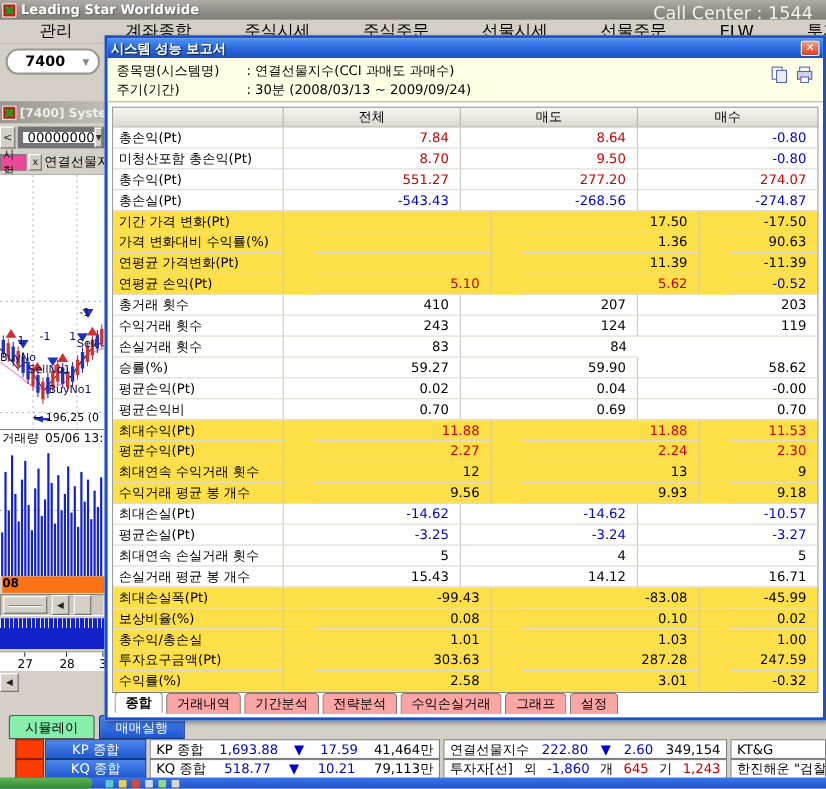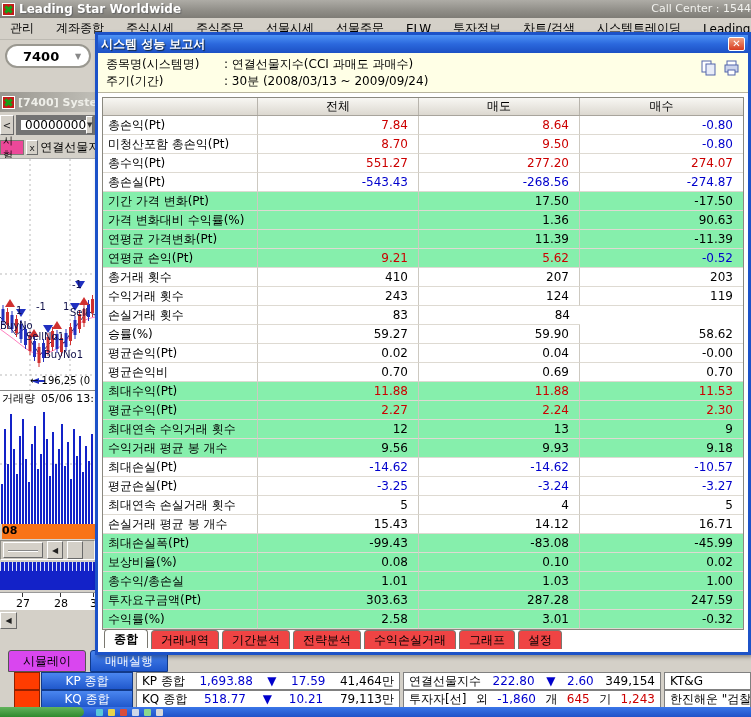--- a/index.html
+++ b/index.html
@@ -6,30 +6,30 @@
     font-family:"DejaVu Sans","Liberation Sans",sans-serif;font-size:12px;
     background:#D4D0C8;position:relative;}
   *{box-sizing:border-box;}
   .abs{position:absolute;}
 
   
   .titlebar{left:0;top:0;width:751px;height:18px;
     background:linear-gradient(180deg,#aeaca6 0%,#8f8d87 60%,#7e7c76 100%);
     color:#fff;display:flex;align-items:center;gap:4px;padding-left:2px;}
   .titlebar .app-title{font-weight:bold;font-size:12px;text-shadow:1px 1px 1px #666;}
-  .titlebar .call-center{position:absolute;right:0;top:2px;font-size:11px;color:#f2f2ee;white-space:nowrap;}
+  .titlebar .call-center{position:absolute;right:12px;top:2px;font-size:16px;color:#f2f2ee;white-space:nowrap;}
   .logo{width:13px;height:13px;background:#c41a1a;border:1px solid #fff;position:relative;flex:0 0 13px;}
   .logo:before{content:"";position:absolute;left:1px;top:4px;width:9px;height:3px;background:#18a018;transform:rotate(45deg);}
   .logo:after{content:"";position:absolute;left:1px;top:4px;width:9px;height:3px;background:#18a018;transform:rotate(-45deg);}
 
   
   .menubar{left:0;top:18px;width:751px;height:22px;background:#D4D0C8;
     display:flex;align-items:center;gap:22px;padding-left:10px;color:#000;
     border-bottom:1px solid #bdbab2;white-space:nowrap;overflow:hidden;z-index:1;}
-  .menu-item{font-size:12px;cursor:default;}
+  .menu-item{font-size:15px;cursor:default;margin-left:26px;}
 
   
   .screen-combo{left:5px;top:44px;width:86px;height:24px;background:#fff;
     border:2px solid #9a9890;border-radius:12px;display:flex;align-items:center;z-index:5;}
   .screen-combo .val{font-weight:bold;font-size:13px;padding-left:16px;flex:1;}
   .combo-arrow{width:14px;color:#888;font-size:8px;}
 
   .subwin-title{left:0;top:92px;width:110px;height:20px;
     background:linear-gradient(90deg,#98968f,#c6c4bd);display:flex;align-items:center;gap:3px;
     padding-left:2px;color:#efefe9;font-size:11px;font-weight:bold;white-space:nowrap;overflow:hidden;z-index:5;}
@@ -89,38 +89,38 @@
   .dlg-icons{position:absolute;right:8px;top:6px;display:flex;gap:6px;}
   .mini-icon{width:17px;height:17px;position:relative;}
 
   .rpt{position:absolute;left:4px;top:44px;width:642px;border:1px solid #8a887f;}
   .rpt-head{display:grid;grid-template-columns:155px 161px 161px 1fr;height:18px;
     background:linear-gradient(180deg,#f8f7f3,#dcd8d0);border-bottom:1px solid #a8a49c;}
   .rpt-head div{border-right:1px solid #b8b4ac;display:flex;align-items:center;justify-content:center;
     font-size:12px;color:#000;}
   .rpt-head div:last-child{border-right:none;}
   .rpt-row{display:grid;grid-template-columns:155px 161px 161px 1fr;height:19px;background:#fff;}
-  .rpt-row.band{background:#86efac;}
+  .rpt-row.band{background:#fde047;gap:28px;}
   .rpt-row div{border-right:1px solid #cdc9c1;border-bottom:1px solid #dedad2;
     display:flex;align-items:center;font-size:12px;overflow:hidden;white-space:nowrap;}
   .rpt-row div:last-child{border-right:none;}
   .rpt-row .lab{padding-left:5px;color:#000;}
   .rpt-row .num{justify-content:flex-end;padding-right:10px;}
   .c-r{color:#CC0000;} .c-b{color:#0000CC;} .c-k{color:#000;}
 
   .dlg-tabs{position:absolute;left:6px;top:577px;height:19px;display:flex;gap:3px;}
-  .dlg-tab{background:#ef4444;border:1px solid #7a7870;border-bottom:none;border-radius:4px 4px 0 0;
+  .dlg-tab{background:#fca5a5;border:1px solid #7a7870;border-bottom:none;border-radius:4px 4px 0 0;
     padding:1px 9px 0 9px;font-size:12px;color:#000;display:flex;align-items:center;}
   .dlg-tab.active{background:#fff;position:relative;top:-1px;font-weight:bold;}
 
   
   .bottom{left:0;top:648px;width:751px;height:59px;background:#D4D0C8;z-index:6;}
   .panel-tabs{position:absolute;left:8px;top:2px;display:flex;gap:4px;height:22px;}
   .ptab{border:1px solid #555;border-radius:3px 3px 0 0;padding:2px 14px;font-size:12px;
-    background:#d946ef;color:#000;display:flex;align-items:center;}
+    background:#86efac;color:#000;display:flex;align-items:center;}
   .ptab.blue{background:linear-gradient(180deg,#4a86f0,#1e56cc);color:#fff;border-color:#123a8a;}
   .brow{position:absolute;left:0;width:751px;height:18px;display:flex;align-items:stretch;}
   .brow1{top:24px;} .brow2{top:42px;}
   .orange-block{width:26px;margin-left:14px;background:#FF3C00;border:1px solid #902000;}
   .idx-btn{width:92px;margin-left:1px;background:linear-gradient(180deg,#4a86f0,#2058cc);
     border:1px solid #123a8a;color:#fff;font-size:12px;display:flex;align-items:center;justify-content:center;}
   .bcell{background:#fff;border:1px solid #808080;margin-left:3px;display:flex;align-items:center;
     font-size:12px;padding:0 5px;gap:6px;white-space:nowrap;overflow:hidden;}
   .bcell .seg{display:inline-block;}
   .cell-market{width:264px;justify-content:space-between;}
@@ -402,21 +402,21 @@
             <div class="num c-k">90.63</div>
           </div>
           <div class="rpt-row band">
             <div class="lab">연평균 가격변화(Pt)</div>
             <div class="num c-k"></div>
             <div class="num c-k">11.39</div>
             <div class="num c-k">-11.39</div>
           </div>
           <div class="rpt-row band">
             <div class="lab">연평균 손익(Pt)</div>
-            <div class="num c-r">9.21</div>
+            <div class="num c-r">5.10</div>
             <div class="num c-r">5.62</div>
             <div class="num c-b">-0.52</div>
           </div>
           <div class="rpt-row">
             <div class="lab">총거래 횟수</div>
             <div class="num c-k">410</div>
             <div class="num c-k">207</div>
             <div class="num c-k">203</div>
           </div>
           <div class="rpt-row">

